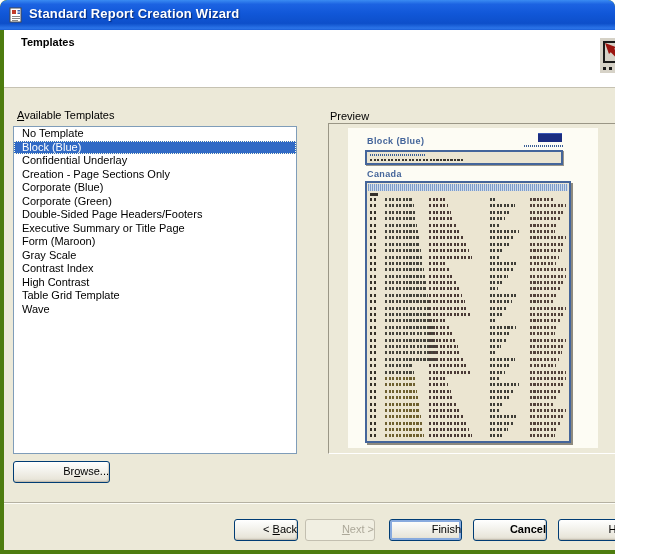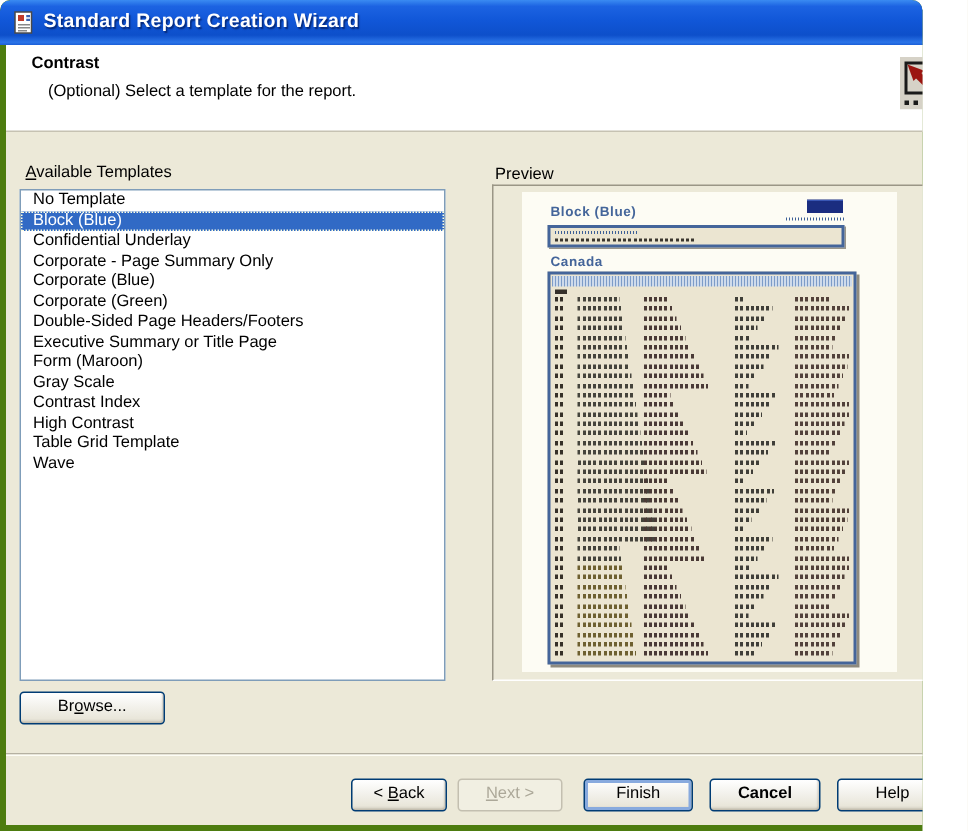--- a/index.html
+++ b/index.html
@@ -58,21 +58,21 @@
   .pg-hatch { position:absolute; left:1px; top:1px; right:1px; height:7px;
     background:repeating-linear-gradient(90deg,#7d9cc8 0 1px,#cfdbeb 1px 2px); }
   .pg-mark { position:absolute; left:3px; top:10px; width:8px; height:3px; background:#35302a; }
   .prows { position:absolute; left:3px; top:15px; right:3px; bottom:2px; overflow:hidden; }
   .prow { position:relative; height:3px; margin-bottom:3.4px; }
   .prow span { position:absolute; top:0; height:3px; }
 
   
   .xpbtn { position:absolute; height:22px; box-sizing:border-box; border:1px solid #003c74; border-radius:3px;
     background:linear-gradient(180deg,#ffffff 0%,#f4f3ee 40%,#e9e6da 85%,#d8d4c8 100%);
-    font-family:"Liberation Sans",sans-serif; font-size:11px; color:#000; text-align:center; line-height:19px;
+    font-family:"Liberation Sans",sans-serif; font-size:11px; color:#000; text-align:right; line-height:19px;
     box-shadow:inset -1px -1px 1px rgba(158,148,128,.4); cursor:default; white-space:nowrap; }
   .xpbtn.default { box-shadow:inset 0 0 0 2px #88aade, inset -1px -1px 1px rgba(158,148,128,.3); }
   .xpbtn.disabled { border-color:#c3bfb0; color:#aca899; background:#f1efe2; box-shadow:none; }
   .groove { position:absolute; left:0; top:472px; width:637px; height:0;
     border-top:1px solid #b5b1a2; border-bottom:1px solid #fdfdf6; }
   .grip { position:absolute; right:1px; bottom:1px; width:13px; height:13px; }
 </style>
 </head>
 <body>
 
@@ -90,22 +90,21 @@
         <rect x="4" y="13" width="6" height="1" fill="#888"></rect>
       </svg>
     </span>
     <span class="tb-title">Standard Report Creation Wizard</span>
     <div class="closebtn"><span>✕</span></div>
   </div>
 
   <div class="client">
 
     <div class="hdr">
-      <div class="hdr-title">Contrast</div>
-      <div class="hdr-sub">(Optional) Select a template for the report.</div>
+      <div class="hdr-title">Templates</div>
       <span class="hdr-icon">
         <svg width="35" height="35" viewBox="0 0 35 35">
           <rect x="0" y="0" width="35" height="35" fill="#d6d2c7"></rect>
           <rect x="4" y="4" width="20" height="20" fill="none" stroke="#1a1a1a" stroke-width="2"></rect>
           <rect x="29" y="4" width="3" height="3" fill="#1a1a1a"></rect>
           <rect x="29" y="10" width="3" height="3" fill="#1a1a1a"></rect>
           <rect x="29" y="16" width="3" height="3" fill="#1a1a1a"></rect>
           <rect x="29" y="22" width="3" height="3" fill="#1a1a1a"></rect>
           <rect x="3" y="29" width="3" height="3" fill="#1a1a1a"></rect>
           <rect x="9" y="29" width="3" height="3" fill="#1a1a1a"></rect>
@@ -116,21 +115,21 @@
         </svg>
       </span>
     </div>
 
     <div class="lbl" style="left:13px; top:79px;"><span></span><span class="mn">A</span><span>vailable Templates</span></div>
 
     <div class="listbox" id="tpl-list">
         <div class="litem">No Template</div>
         <div class="litem sel">Block (Blue)</div>
         <div class="litem">Confidential Underlay</div>
-        <div class="litem">Corporate - Page Summary Only</div>
+        <div class="litem">Creation - Page Sections Only</div>
         <div class="litem">Corporate (Blue)</div>
         <div class="litem">Corporate (Green)</div>
         <div class="litem">Double-Sided Page Headers/Footers</div>
         <div class="litem">Executive Summary or Title Page</div>
         <div class="litem">Form (Maroon)</div>
         <div class="litem">Gray Scale</div>
         <div class="litem">Contrast Index</div>
         <div class="litem">High Contrast</div>
         <div class="litem">Table Grid Template</div>
         <div class="litem">Wave</div>

